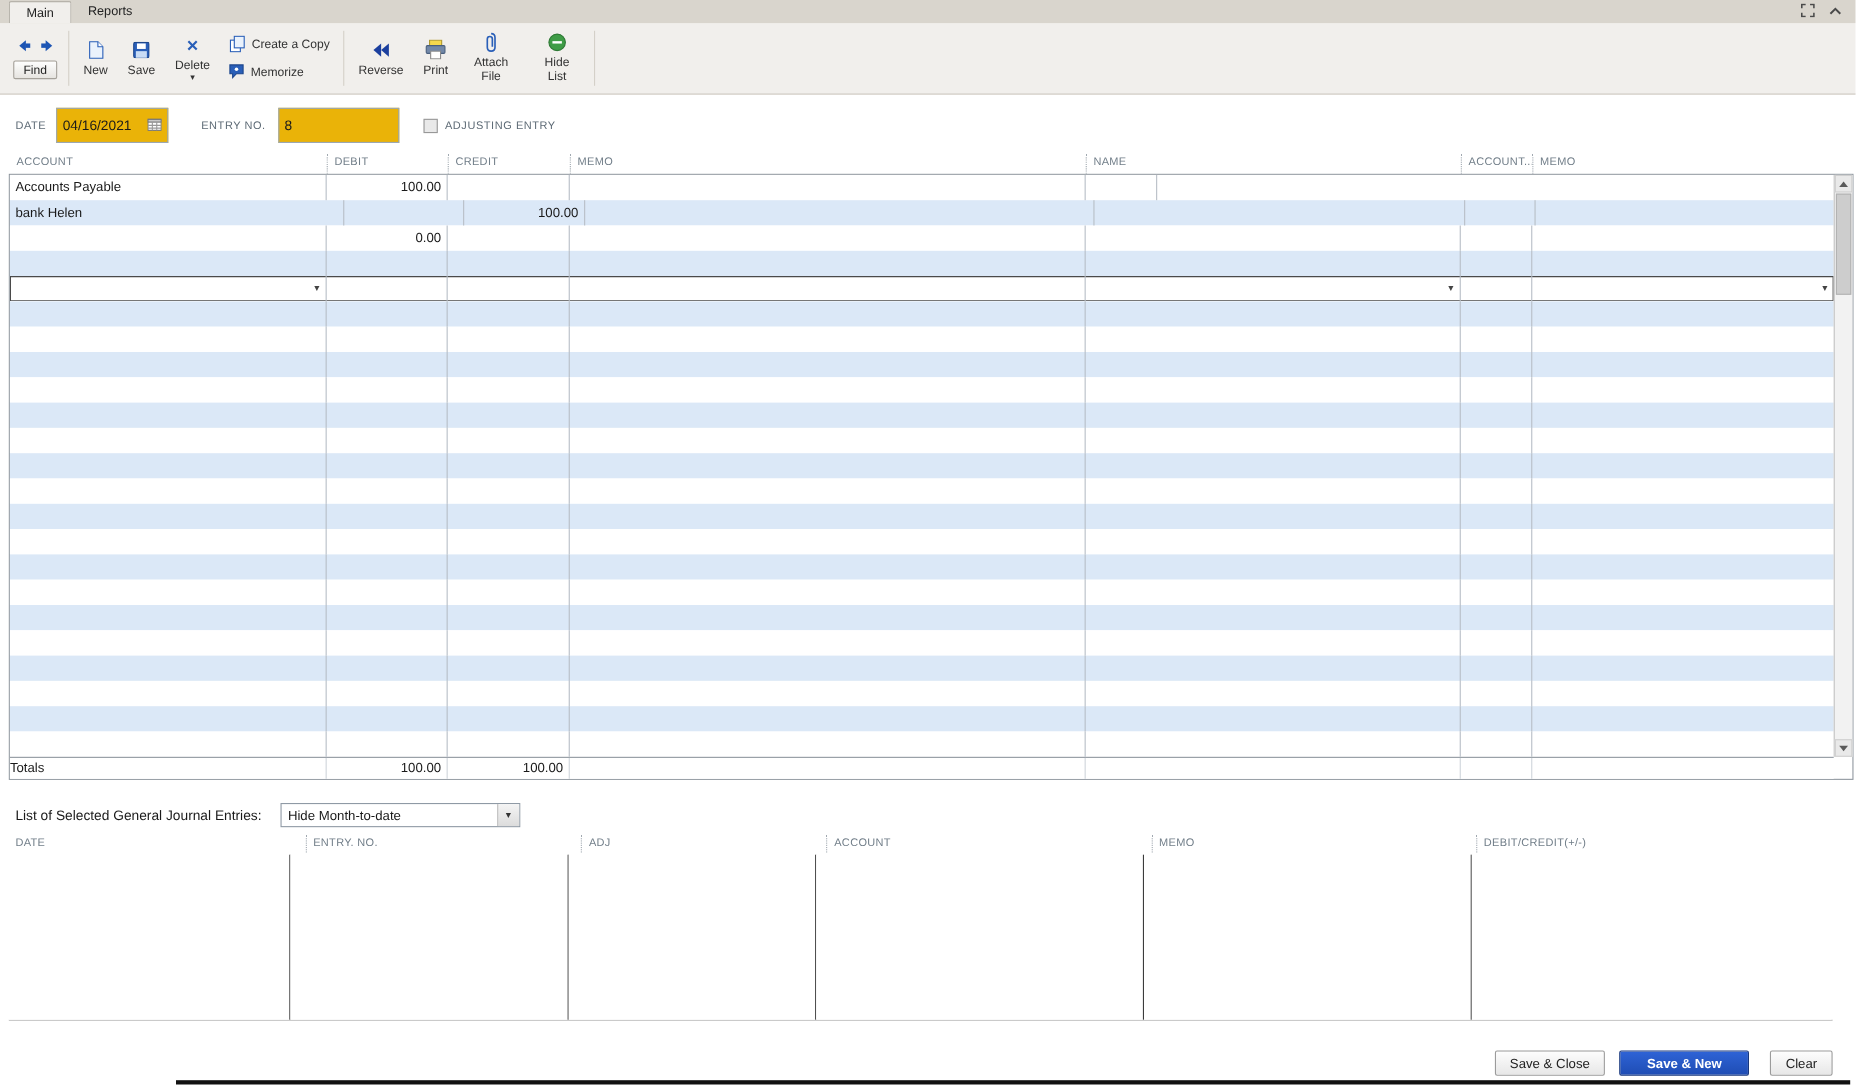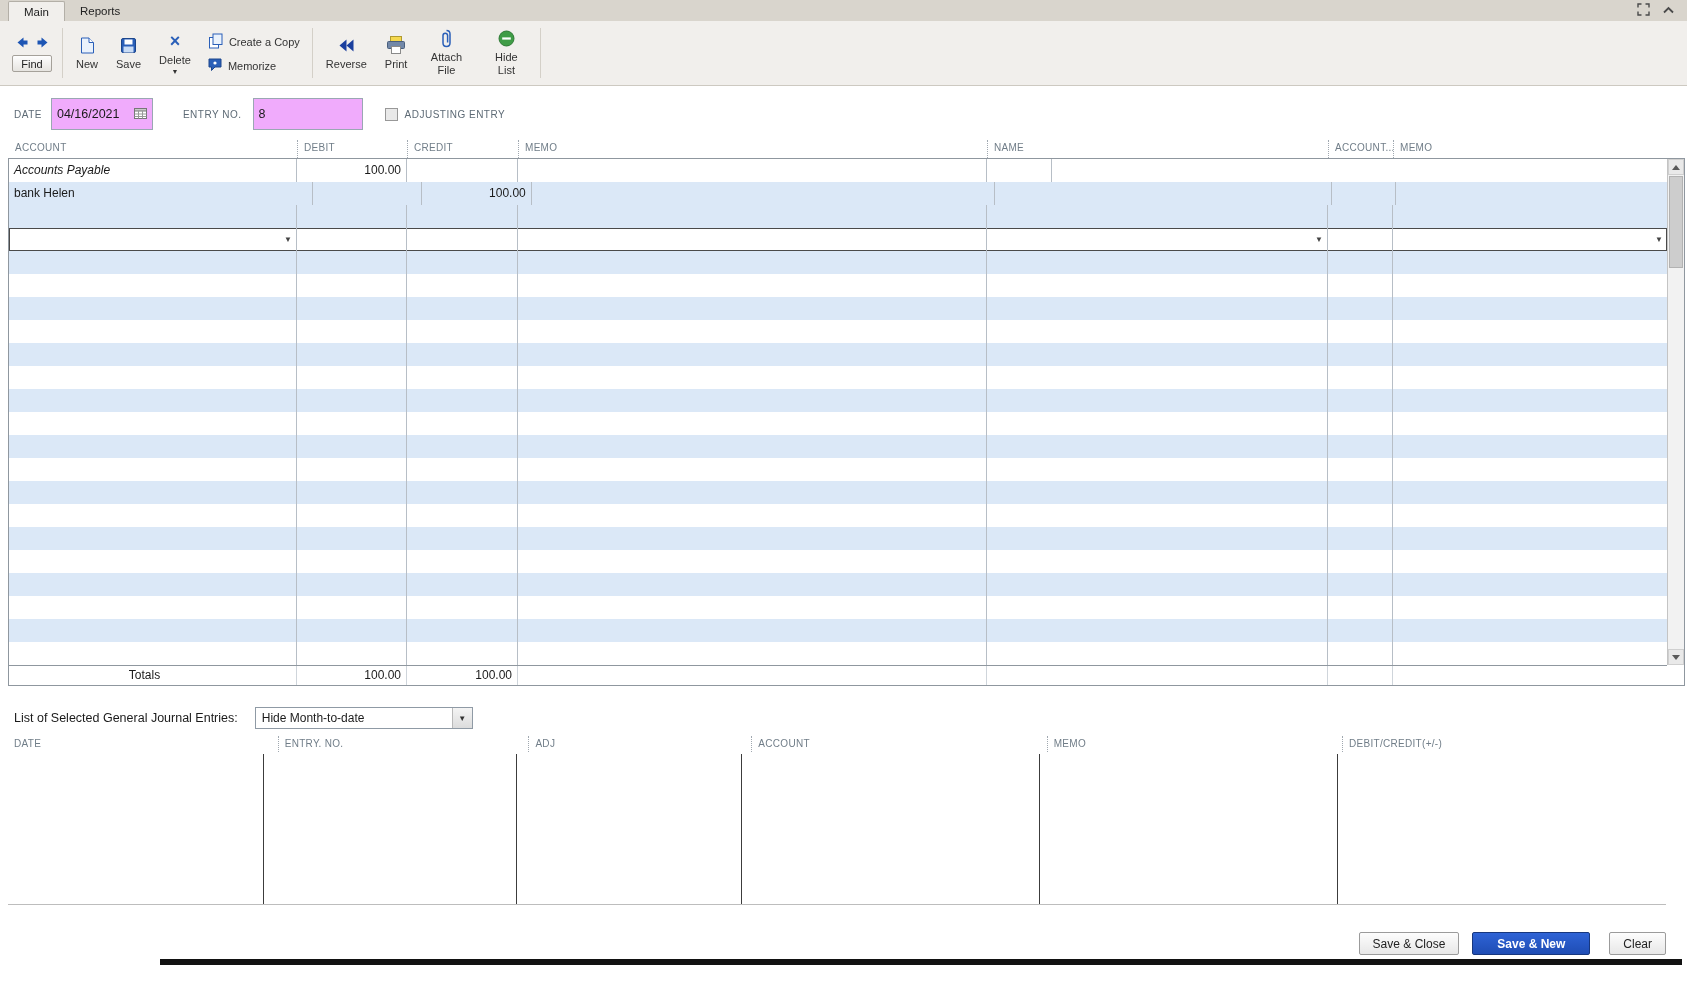--- a/index.html
+++ b/index.html
@@ -31,21 +31,21 @@
   .tb-btn.narrow .lbl { width: 42px; }
   .caret { font-size: 7px; color: #333; line-height: 5px; }
   .tb-stack { display: flex; flex-direction: column; gap: 7px; padding: 0 8px; }
   .stack-item { display: flex; align-items: center; gap: 5px; font-size: 11px; color: #333; }
   .sep { width: 1px; height: 50px; background: #d4d0c8; margin: 0 4px; }
   .x-glyph { color: #2a5fb8; font-size: 18px; font-weight: bold; line-height: 16px; }
 
   
   .formrow { margin-top: 15px; height: 26px; display: flex; align-items: center; padding-left: 14px; }
   .flabel { font-size: 10px; color: #5d6a75; letter-spacing: 0.5px; }
-  .field { height: 32px; background: #f0abfc; border: 1px solid #9aa7b3; display: flex;
+  .field { height: 32px; background: #eab308; border: 1px solid #9aa7b3; display: flex;
     align-items: center; font-size: 12.5px; padding: 0 5px; }
   .date-field { width: 102px; margin-left: 9px; justify-content: space-between; }
   .entry-field { width: 110px; margin-left: 11px; }
   .lab-entry { margin-left: 30px; }
   .checkbox { width: 13px; height: 13px; background: #e9e9e9; border: 1px solid #989898;
     margin-left: 22px; }
   .lab-adj { margin-left: 7px; }
 
   
   .grid-wrap { margin: 13px 0 0 8px; width: 1677px; }
@@ -61,21 +61,21 @@
   .g-cell { height: 23px; line-height: 22px; font-size: 12px; padding-left: 5px;
     border-right: 1px solid #b7bec6; position: relative; white-space: nowrap; overflow: hidden; }
   .g-cell:last-child { border-right: none; }
   .g-cell.num { text-align: right; padding-right: 5px; padding-left: 0; }
   .cell-dd { position: absolute; right: 4px; top: 50%; transform: translateY(-50%);
     font-size: 8px; color: #444; line-height: 8px; }
   .grid-totals { display: flex; height: 20px; border-top: 1px solid #8f979f; background: #fff;
     width: 1658px; }
   .gt-cell { height: 19px; line-height: 19px; font-size: 12px; border-right: 1px solid #cfd5db; }
   .gt-cell:last-child { border-right: none; }
-  .gt-cell.t-label { text-align: center; padding-right: 16px; }
+  .gt-cell.t-label { text-align: left; padding-right: 16px; }
   .gt-cell.num { text-align: right; padding-right: 5px; }
 
   
   .vscroll { position: absolute; top: 0; right: 0; bottom: 20px; width: 17px;
     background: #f2f2f2; border-left: 1px solid #c4c4c4; }
   .sb-btn { position: absolute; left: 0; width: 16px; height: 16px; background: #e9e9e9;
     border: 1px solid #cfcfcf; display: flex; align-items: center; justify-content: center; }
   .sb-btn.up { top: 0; }
   .sb-btn.down { bottom: 0; }
   .tri-up { width: 0; height: 0; border-left: 4px solid transparent; border-right: 4px solid transparent;
@@ -283,31 +283,40 @@
       <div class="gh-cell sepd" style="width: 110px;">DEBIT</div>
       <div class="gh-cell sepd" style="width: 111px;">CREDIT</div>
       <div class="gh-cell sepd" style="width: 469px;">MEMO</div>
       <div class="gh-cell sepd" style="width: 341px;">NAME</div>
       <div class="gh-cell sepd" style="width: 65px;">ACCOUNT...</div>
       <div class="gh-cell sepd" style="width: 274px;">MEMO</div>
     </div>
   <div class="grid-box">
     <div class="grid-body">
         <div class="g-row">
-          <div class="g-cell" style="width: 288px; font-style: italic;">Accounts Payable</div>
+          <div class="g-cell" style="width: 288px;">Accounts Payable</div>
           <div class="g-cell num" style="width: 110px;">100.00</div>
           <div class="g-cell num" style="width: 111px;"></div>
           <div class="g-cell" style="width: 469px;"></div>
           <div class="g-cell" style="width: 65px;"></div>
           <div class="g-cell" style="width: 274px;"></div>
         </div>
         <div class="g-row alt">
           <div class="g-cell" style="width: 308px;">bank Helen</div>
           <div class="g-cell num" style="width: 110px;"></div>
           <div class="g-cell num" style="width: 111px;">100.00</div>
+          <div class="g-cell" style="width: 469px;"></div>
+          <div class="g-cell" style="width: 341px;"></div>
+          <div class="g-cell" style="width: 65px;"></div>
+          <div class="g-cell" style="width: 274px;"></div>
+        </div>
+        <div class="g-row">
+          <div class="g-cell" style="width: 288px;"></div>
+          <div class="g-cell num" style="width: 110px;">0.00</div>
+          <div class="g-cell num" style="width: 111px;"></div>
           <div class="g-cell" style="width: 469px;"></div>
           <div class="g-cell" style="width: 341px;"></div>
           <div class="g-cell" style="width: 65px;"></div>
           <div class="g-cell" style="width: 274px;"></div>
         </div>
         <div class="g-row alt">
           <div class="g-cell" style="width: 288px;"></div>
           <div class="g-cell num" style="width: 110px;"></div>
           <div class="g-cell num" style="width: 111px;"></div>
           <div class="g-cell" style="width: 469px;"></div>

